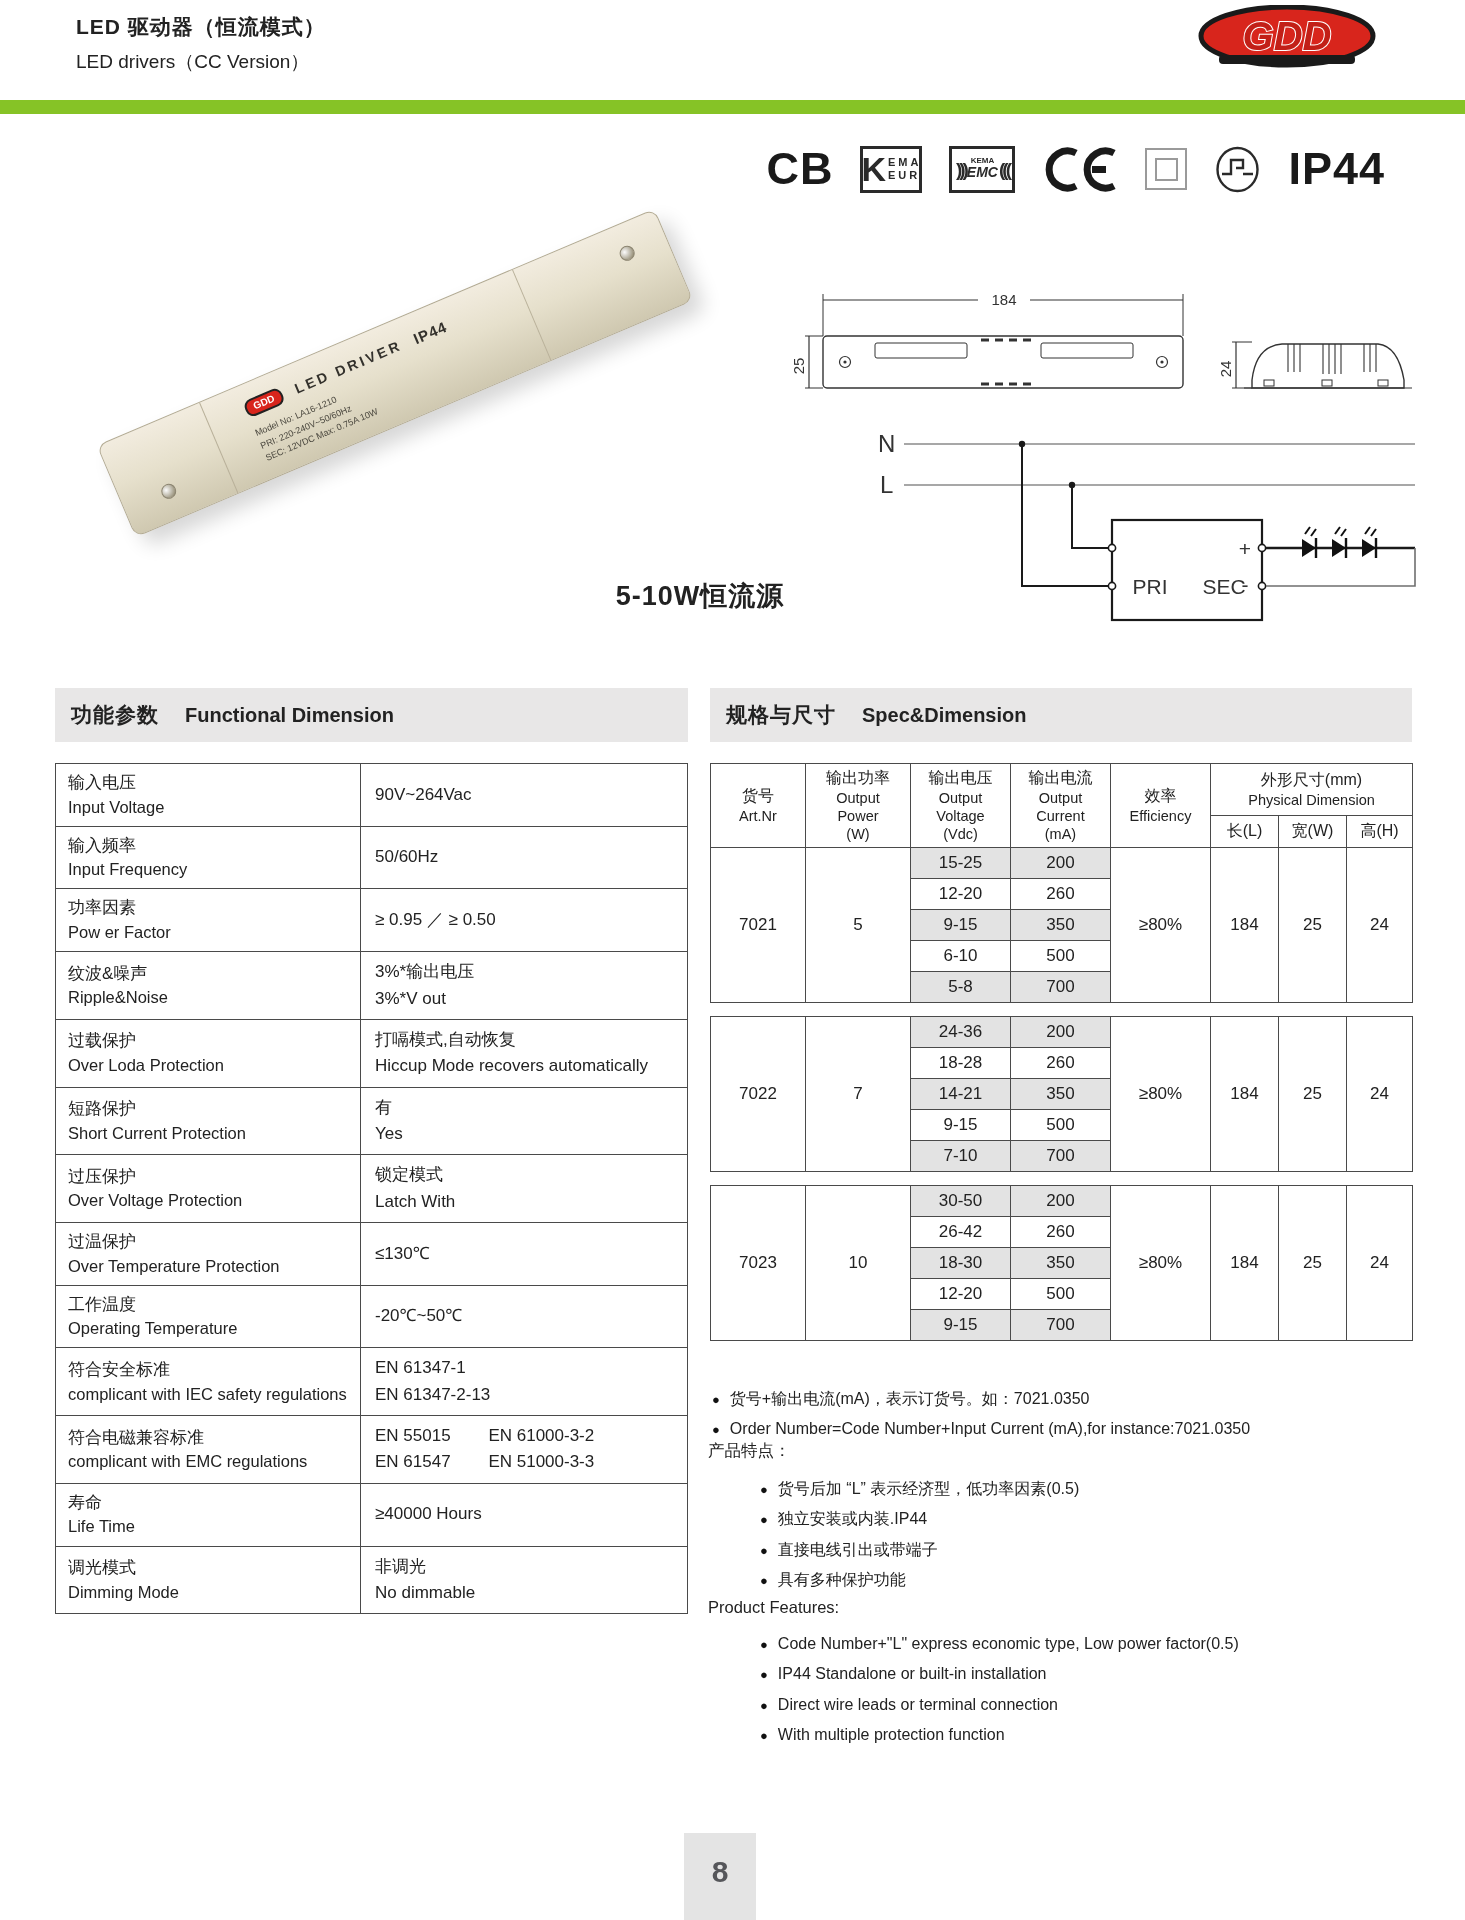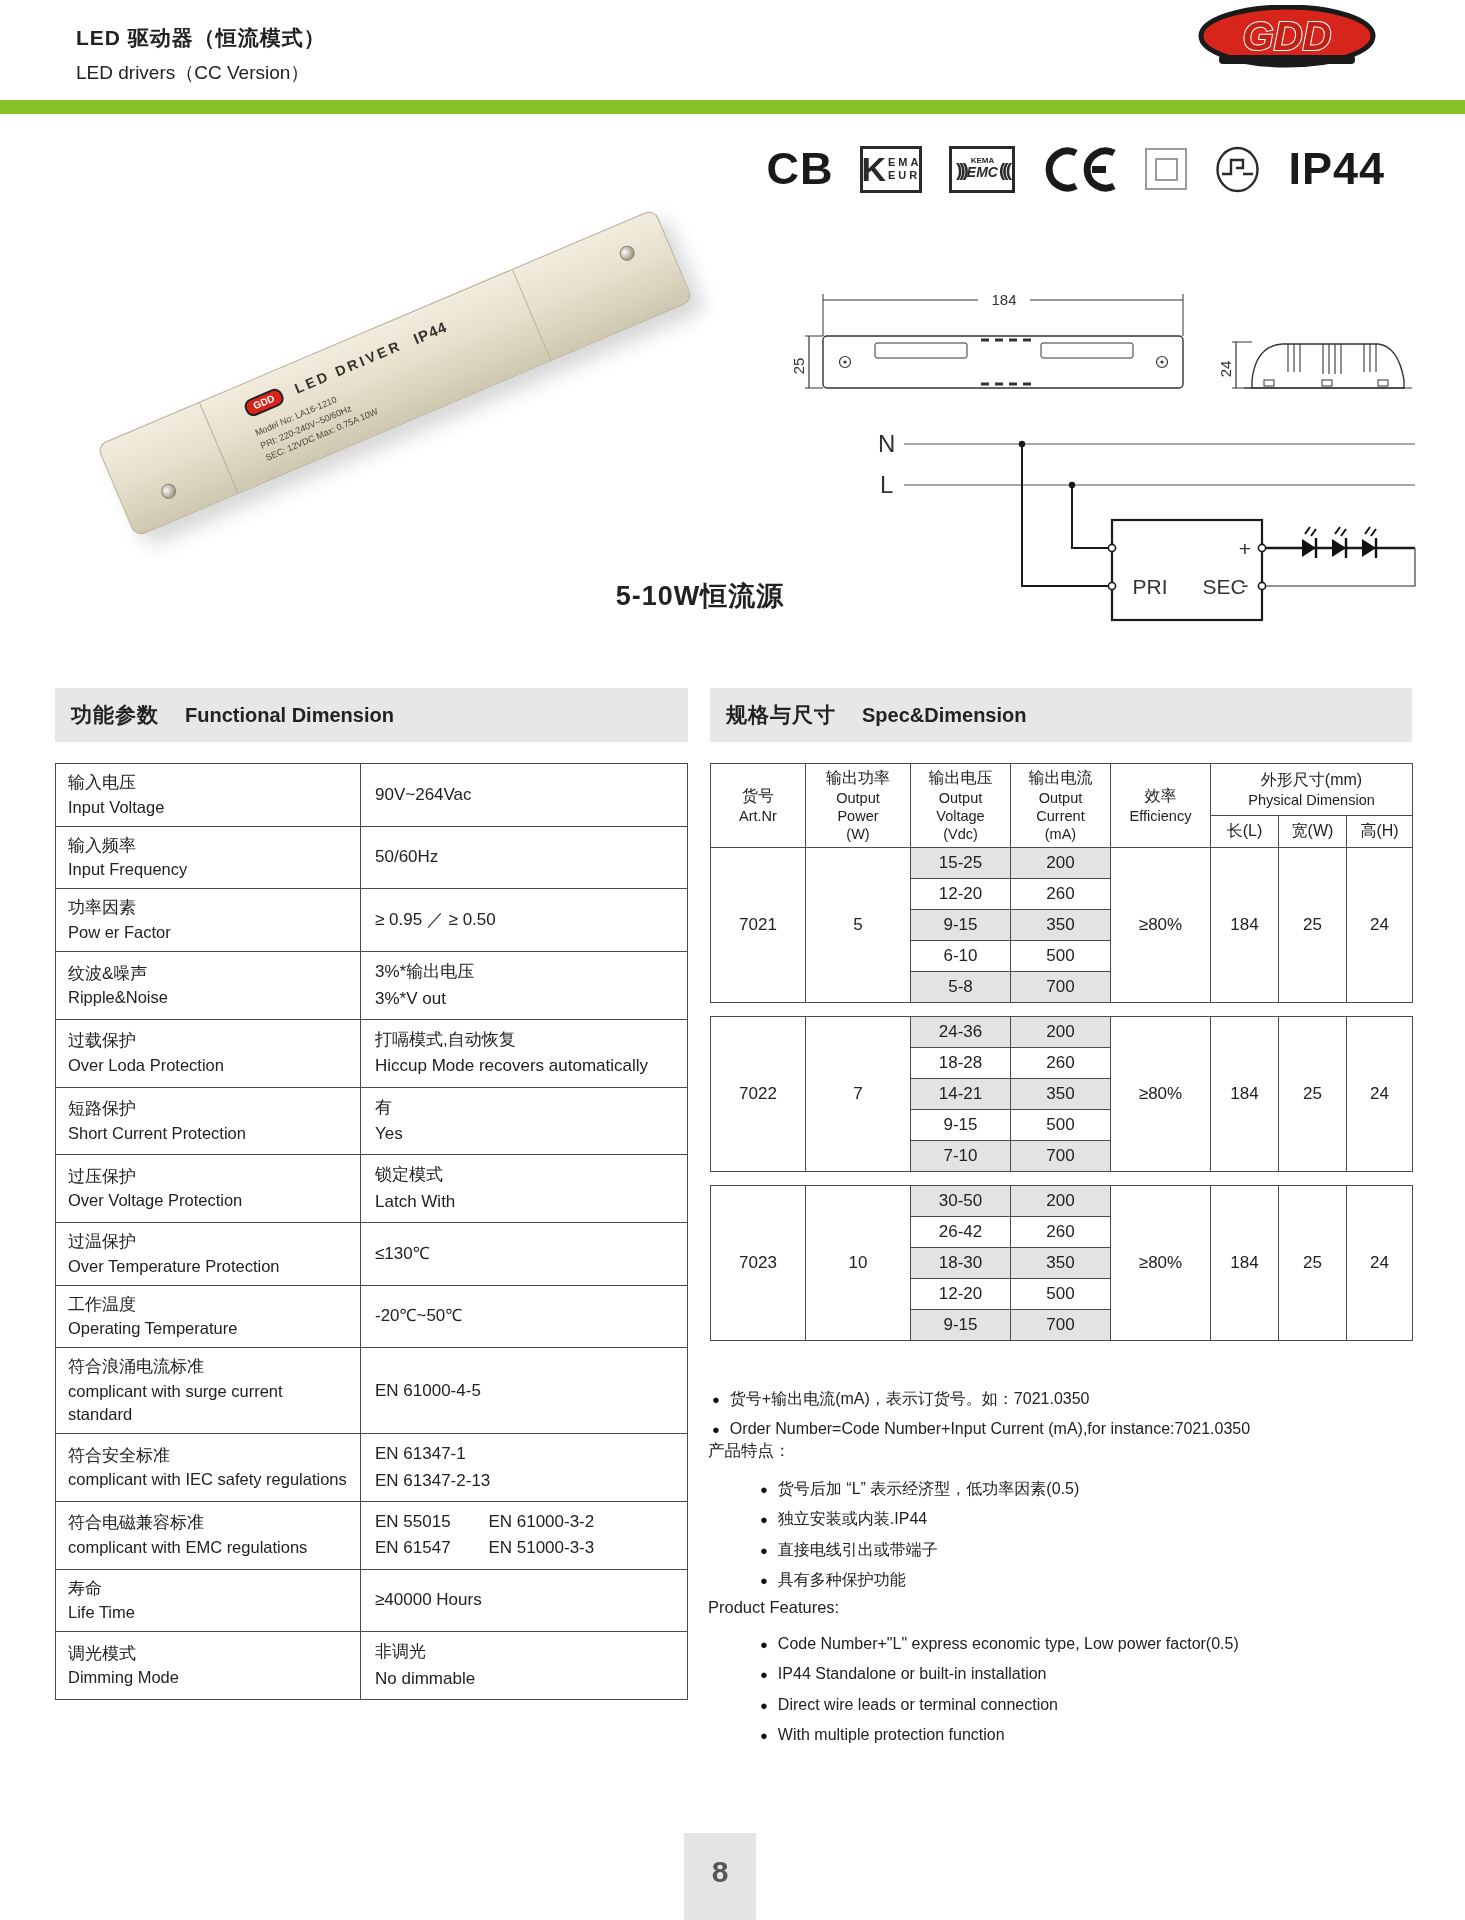--- a/index.html
+++ b/index.html
@@ -2,21 +2,21 @@
 <html><head>
 <meta charset="utf-8">
 <style>
   * { margin:0; padding:0; box-sizing:border-box; }
   body { background:#fff; }
   .page {
     position:relative; width:1465px; height:1920px; background:#fff;
     font-family:"Liberation Sans", sans-serif; color:#222; overflow:hidden;
   }
   
-  .hdr { position:absolute; left:76px; top:24px; }
+  .hdr { position:absolute; left:76px; top:13px; }
   .hdr-zh { font-size:21px; font-weight:bold; letter-spacing:1px; }
   .hdr-en { font-size:19px; margin-top:8px; }
   .green-bar { position:absolute; left:0; top:100px; width:1465px; height:14px; background:#86C326; }
   .logo { position:absolute; top:5px; right:88px; width:180px; height:68px; }
 
   
   .certs { position:absolute; top:143px; right:80px; display:flex; align-items:center; gap:27px; }
   .cert-big { font-size:45px; font-weight:bold; color:#1a1a1a; letter-spacing:1px; }
   .kema-box { width:62px; height:47px; border:3px solid #2a2a2a; display:flex; align-items:center; justify-content:center; gap:2px; background:#fff; }
   .kema-k { font-size:34px; font-weight:bold; line-height:1; color:#2a2a2a; }
@@ -340,27 +340,20 @@
         </tr>
       <tr>
           <td class="lab">
             <div class="lzh">工作温度</div>
             <div class="len">Operating Temperature</div>
           </td>
           <td class="val"><div>-20℃~50℃</div></td>
         </tr>
       <tr>
           <td class="lab">
-            <div class="lzh">符合浪涌电流标准</div>
-            <div class="len">complicant with surge current standard</div>
-          </td>
-          <td class="val"><div>EN 61000-4-5</div></td>
-        </tr>
-      <tr>
-          <td class="lab">
             <div class="lzh">符合安全标准</div>
             <div class="len">complicant with IEC safety regulations</div>
           </td>
           <td class="val"><div>EN 61347-1</div><div>EN 61347-2-13</div></td>
         </tr>
       <tr>
           <td class="lab">
             <div class="lzh">符合电磁兼容标准</div>
             <div class="len">complicant with EMC regulations</div>
           </td>

